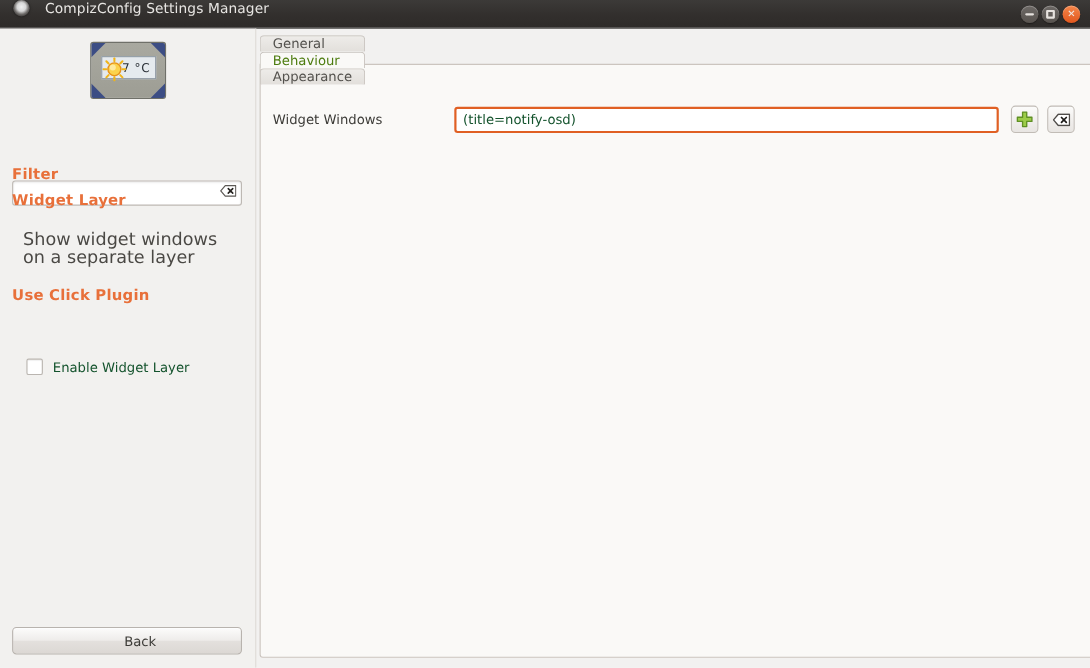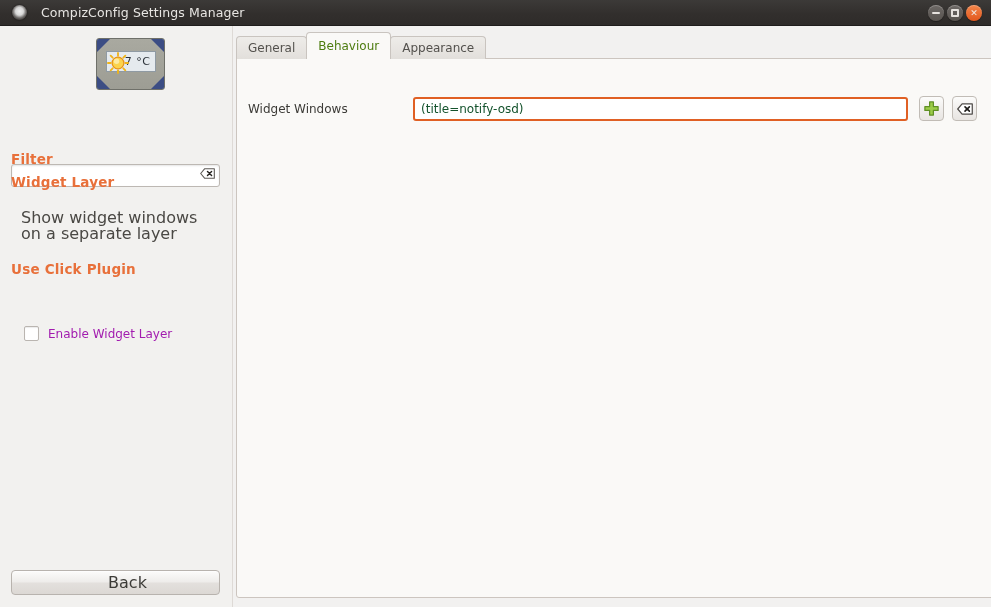--- a/index.html
+++ b/index.html
@@ -29,21 +29,20 @@
   
   .titlebar {
     position: absolute;
     left: 0; top: 0;
     width: 991px;
     height: 26px;
     background: linear-gradient(to bottom, #3c3a38 0%, #322f2d 55%, #2e2b29 100%);
     border-bottom: 1px solid #1f1d1c;
     box-sizing: border-box;
     display: flex;
-    align-items: center;
   }
   .app-icon {
     width: 15px;
     height: 15px;
     border-radius: 50%;
     margin-left: 12px;
     background: radial-gradient(circle at 50% 42%, #efefef 0%, #d7d7d7 34%, #6e6b69 58%, #3a3735 78%, #2c2a28 100%);
     box-shadow: 0 0 2px rgba(0,0,0,0.6);
     flex: none;
   }
@@ -114,21 +113,21 @@
     position: absolute;
     left: 0; top: 0;
     width: 233px;
     height: 581px;
     background: #f2f1ef;
     border-right: 1px solid #dedad6;
     box-sizing: border-box;
   }
   .plugin-icon-wrap {
     position: absolute;
-    left: 14px; top: 12px;
+    left: 0; top: 12px;
     width: 232px;
     display: flex;
     justify-content: center;
   }
   .plugin-icon {
     position: relative;
     width: 69px;
     height: 52px;
     background: linear-gradient(to bottom, #a9a9a0 0%, #9d9d94 100%);
     border: 1px solid #6f7069;
@@ -244,33 +243,33 @@
   }
   .cbox.on::after {
     content: "";
     position: absolute;
     left: 3px; top: 1px;
     width: 5px; height: 9px;
     border: solid #4b3328;
     border-width: 0 2px 2px 0;
     transform: rotate(42deg);
   }
-  .enable-label { font-size: 12px; color: #a21caf; }
+  .enable-label { font-size: 12px; color: #14532d; }
 
   .back-btn {
     position: absolute;
     left: 11px; bottom: 12px;
     width: 209px;
     height: 25px;
     border-radius: 4px;
     border: 1px solid #b8b3ae;
     box-sizing: border-box;
     background: linear-gradient(to bottom, #fcfcfb 0%, #eeecea 48%, #e3e0dd 52%, #dcd8d4 100%);
     color: #3c3b37;
-    font-size: 16px;
+    font-size: 12px;
     font-family: inherit;
     display: flex;
     align-items: center;
     justify-content: center;
     box-shadow: 0 1px 0 rgba(255,255,255,0.6) inset;
     padding-left: 24px;
   }
 
   
   .main {
@@ -278,22 +277,22 @@
     left: 233px; top: 0;
     width: 758px;
     height: 581px;
   }
 
   .tabbar {
     position: absolute;
     left: 3px; top: 6px;
     height: 27px;
     display: flex;
-    align-items: flex-end;
     z-index: 3;
+    flex-direction: column;
   }
   .tab {
     height: 23px;
     padding: 0 11px;
     display: flex;
     align-items: center;
     font-size: 12px;
     color: #53514d;
     border: 1px solid #c9c4bf;
     border-bottom: none;

